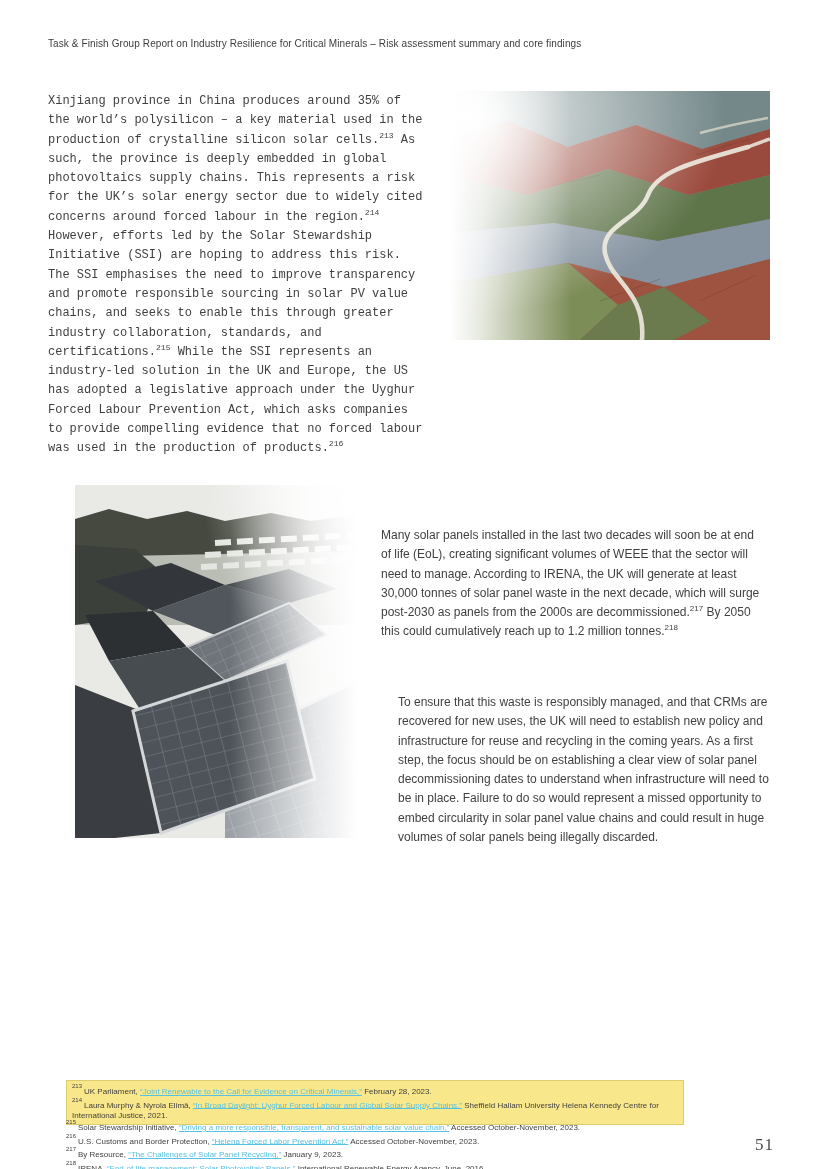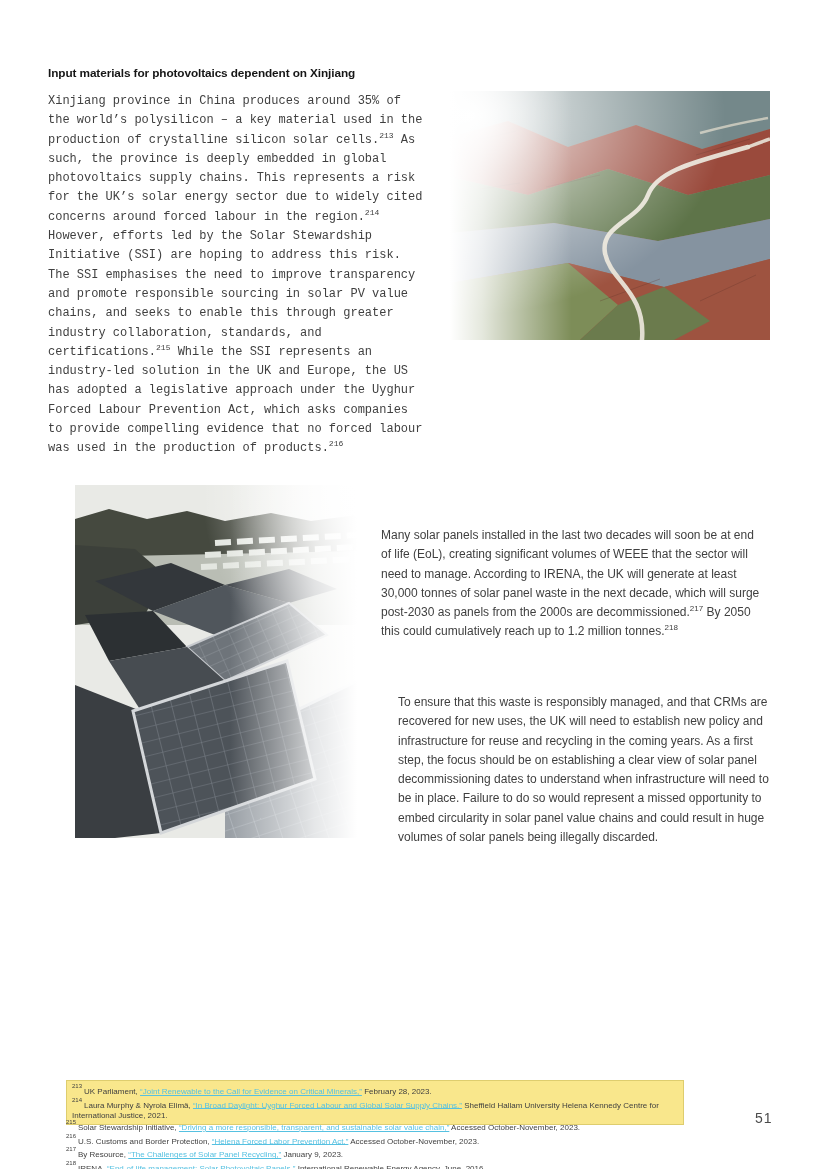--- a/index.html
+++ b/index.html
@@ -29,29 +29,29 @@
   figure svg{display:block;}
   .fn-box{
     position:absolute;left:66px;top:1080px;width:618px;box-sizing:border-box;
     background:var(--highlight,#f9e78c);border:1px solid var(--highlight_border,#decd6e);
     padding:2px 5px 3px 5px;
   }
   .fn{font-size:8px;line-height:11px;color:#3f3f3f;}
   .fn .fn-num{font-size:6px;position:relative;top:-2px;margin-right:2px;}
   .fn a{color:var(--link,#56c1e1);text-decoration:underline;cursor:pointer;}
   #fn-rest{position:absolute;left:66px;top:1119px;width:660px;}
-  .page-number{position:absolute;left:755px;top:1110px;font-size:14px;color:#4a4a4a;letter-spacing:1px;}
+  .page-number{position:absolute;left:755px;top:1135px;font-size:17px;color:#4a4a4a;letter-spacing:1px;font-family:Liberation Serif, serif;}
 </style>
 </head>
 <body>
 
 <div class="page">
 
+  <div class="running-header">Task &amp; Finish Group Report on Industry Resilience for Critical Minerals – Risk assessment summary and core findings</div>
 
-  <h2 id="sec1-heading" class="sec-heading">Input materials for photovoltaics dependent on Xinjiang</h2>
 
   <p id="para1" class="body-text"><span>Xinjiang province in China produces around 35% of the world’s polysilicon – a key material used in the production of crystalline silicon solar cells.</span><sup>213</sup><span> As such, the province is deeply embedded in global photovoltaics supply chains. This represents a risk for the UK’s solar energy sector due to widely cited concerns around forced labour in the region.</span><sup>214</sup><span> However, efforts led by the Solar Stewardship Initiative (SSI) are hoping to address this risk. The SSI emphasises the need to improve transparency and promote responsible sourcing in solar PV value chains, and seeks to enable this through greater industry collaboration, standards, and certifications.</span><sup>215</sup><span> While the SSI represents an industry-led solution in the UK and Europe, the US has adopted a legislative approach under the Uyghur Forced Labour Prevention Act, which asks companies to provide compelling evidence that no forced labour was used in the production of products.</span><sup>216</sup></p>
 
   <figure id="photo-xinjiang">
     <svg width="320" height="249" viewBox="0 0 320 249">
       <defs>
         <linearGradient id="g1bg" x1="0" y1="0" x2="0" y2="1">
           <stop offset="0" stop-color="#87958a"></stop>
           <stop offset="1" stop-color="#9e5743"></stop>
         </linearGradient>

